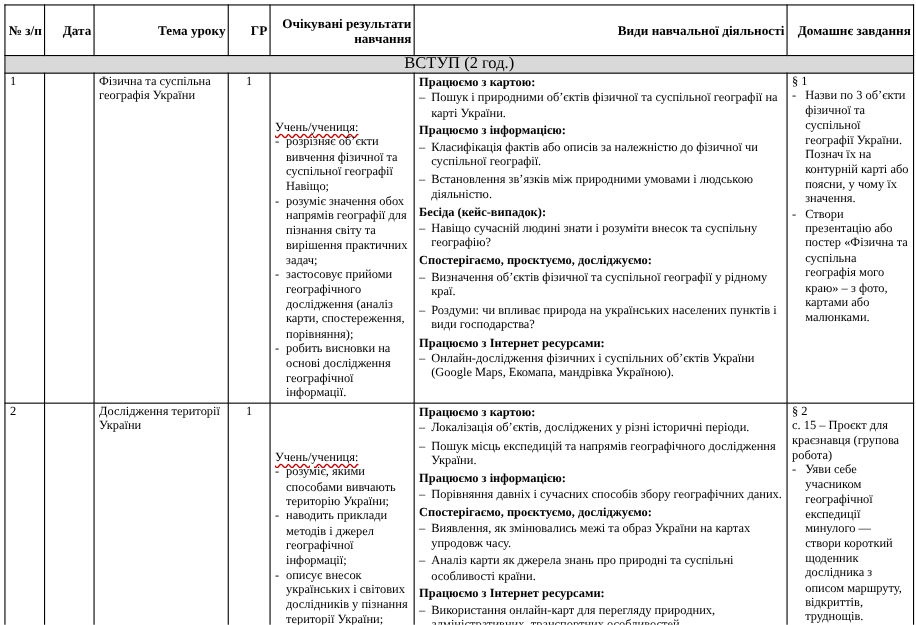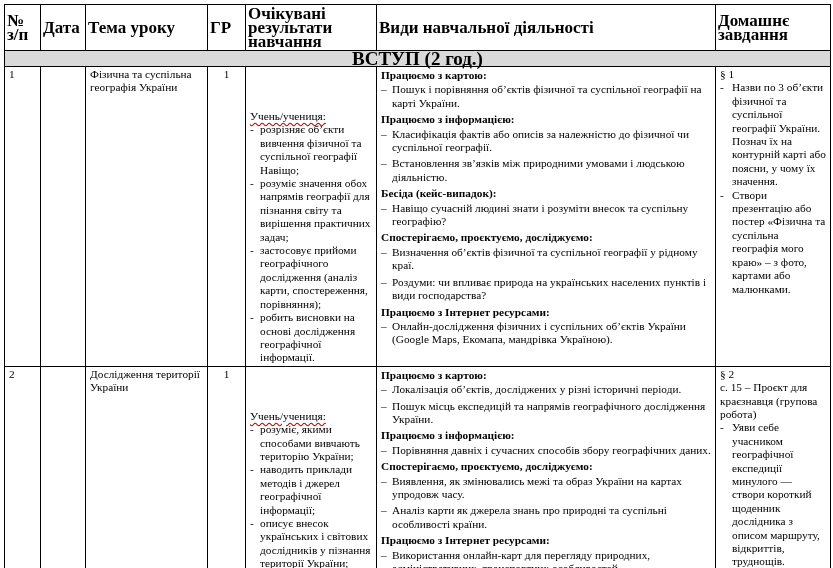--- a/index.html
+++ b/index.html
@@ -2,24 +2,24 @@
 <html><head>
 <meta charset="utf-8">
 <style>
   html, body { margin:0; padding:0; background:#ffffff; }
   body { width:833px; height:568px; overflow:hidden; position:relative;
          font-family:"Liberation Serif","DejaVu Serif",serif; color:#000; }
   table.plan { position:absolute; left:4px; top:4px; border-collapse:collapse;
                table-layout:fixed; width:826px; }
   table.plan td, table.plan th { border:1px solid #000; vertical-align:top;
                padding:1px 4px; font-size:11.3px; line-height:13.4px; }
-  table.plan th { font-weight:bold; text-align:left; vertical-align:middle;
-               font-size:17px; line-height:14px; height:43px; padding:1px 2px; }
-  tr.section td { background:#d9d9d9; text-align:center; font-weight:bold;
-               font-size:19px; line-height:15px; padding:0 4px; height:14px; }
+  table.plan th { font-weight:bold; text-align:right; vertical-align:middle;
+               font-size:12px; line-height:14px; height:43px; padding:1px 2px; }
+  tr.section td { background:#d9d9d9; text-align:center; font-weight:normal;
+               font-size:15px; line-height:15px; padding:0 4px; height:14px; }
   tr.row1 td { height:261px; }
   tr.row2 td { height:236px; }
   .num { font-size:12px; }
   .topic { font-weight:normal; font-size:14px; line-height:17px; padding:3px 6px; }
   .gr { text-align:center; font-size:12px; }
   .lead { text-decoration:underline wavy #c00000; text-underline-offset:2px;margin-top:42px; }
   ul.dash { list-style:none; margin:0; padding:0; }
   ul.dash li { position:relative; padding-left:10px; }
   ul.dash li::before { content:"-"; position:absolute; left:0; top:0; }
   .act { padding:2px 6px 1px 4px; }
@@ -69,21 +69,21 @@
         <ul class="dash">
           <li>розрізняє об’єкти вивчення фізичної та суспільної географії Навіщо;</li>
           <li>розуміє значення обох напрямів географії для пізнання світу та вирішення практичних задач;</li>
           <li>застосовує прийоми географічного дослідження (аналіз карти, спостереження, порівняння);</li>
           <li>робить висновки на основі дослідження географічної інформації.</li>
         </ul>
       </td>
       <td class="act">
         <div class="h">Працюємо з картою:</div>
         <ul class="en">
-          <li>Пошук і порівняння об’єктів фізичної та суспільної географії на карті України.</li>
+          <li>Пошук і природними об’єктів фізичної та суспільної географії на карті України.</li>
         </ul>
         <div class="h">Працюємо з інформацією:</div>
         <ul class="en">
           <li>Класифікація фактів або описів за належністю до фізичної чи суспільної географії.</li>
           <li>Встановлення зв’язків між природними умовами і людською діяльністю.</li>
         </ul>
         <div class="h">Бесіда (кейс-випадок):</div>
         <ul class="en">
           <li>Навіщо сучасній людині знати і розуміти внесок та суспільну географію?</li>
         </ul>

